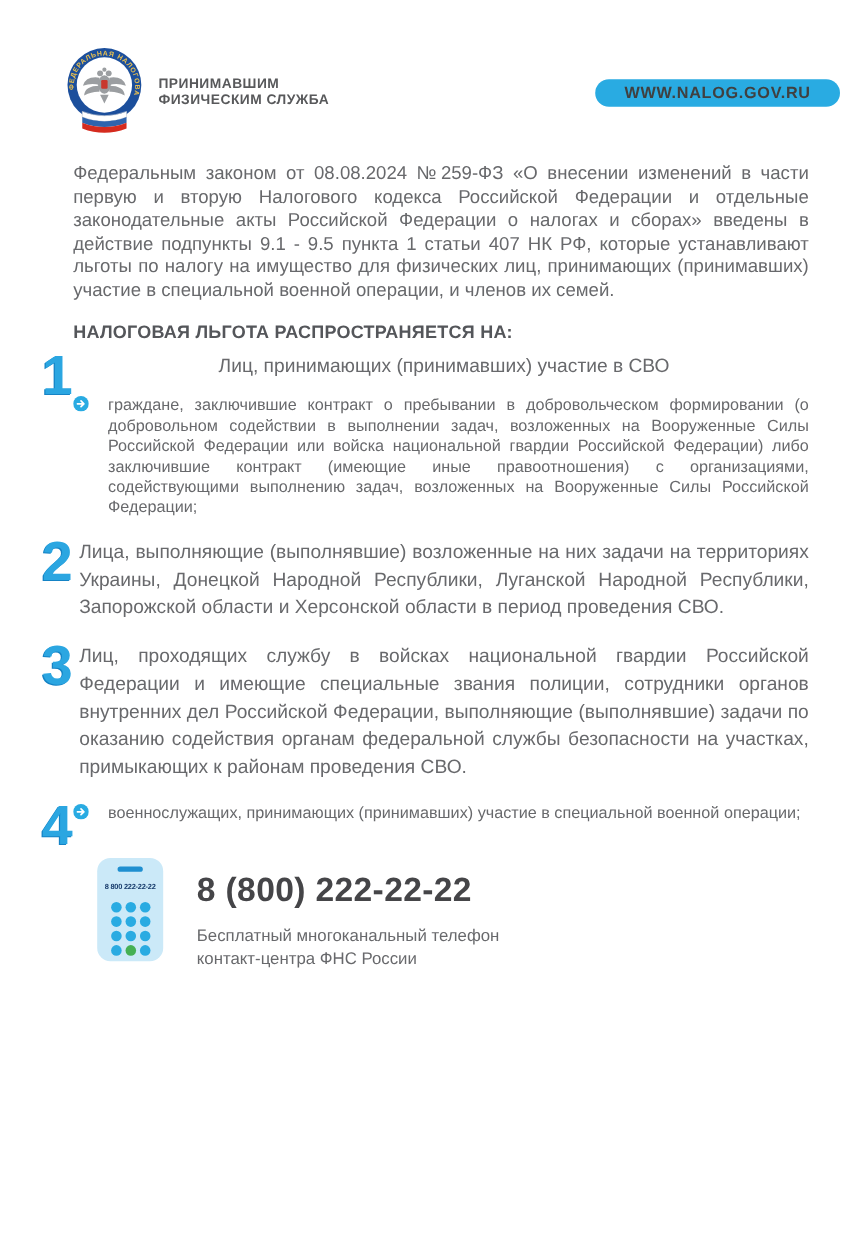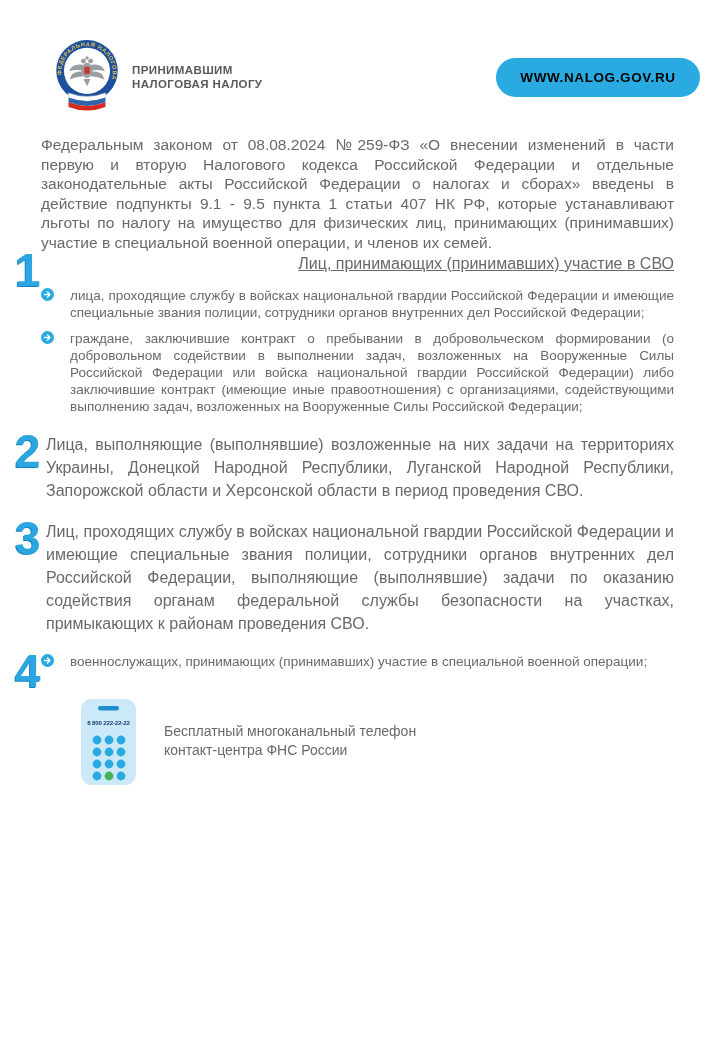--- a/index.html
+++ b/index.html
@@ -15,53 +15,53 @@
     display:flex;justify-content:space-between;align-items:center;
     padding:36px 20px 0 55px;
   }
   .logo-row{display:flex;align-items:center;}
   .agency{
     margin-left:13px;font-weight:bold;font-size:11.5px;line-height:14px;
     color:#58595b;letter-spacing:.4px;
   }
   .pill{
     display:flex;align-items:center;justify-content:center;
-    min-width:204px;height:39px;border-radius:20px;background:#29abe2;
-    color:#000000;font-weight:bold;font-size:13.5px;letter-spacing:.6px;
+    min-width:204px;height:23px;border-radius:20px;background:#29abe2;
+    color:#404040;font-weight:bold;font-size:13.5px;letter-spacing:.6px;
     text-decoration:none;cursor:pointer;
   }
 
   
   .title{
     margin:22px auto 0;max-width:606px;text-align:center;
     font-size:15.5px;line-height:21px;font-weight:bold;color:#54565a;
   }
 
   
-  .content{padding:0 46px 0 41px;}
+  .content{padding:0 46px 0 41px;margin-left:20px;}
   .intro{
     margin:17px 0 0;font-size:15.5px;line-height:19.5px;color:#68696c;
     text-align:justify;
   }
   .section-heading{
     margin:17px 0 8px;font-size:15px;font-weight:bold;color:#54565a;
     letter-spacing:.2px;
   }
 
   .item{position:relative;margin:0 0 18px 5px;}
   .item .num{
     position:absolute;left:-31px;top:-5px;
     font-size:46px;line-height:46px;font-weight:bold;color:#2ba6e1;
     text-shadow:-1px 1px 0 #1583c5;
     font-family:"Liberation Sans","DejaVu Sans",sans-serif;
   }
   .item .lead{
     margin:0;font-size:16px;line-height:23px;color:#68696c;text-align:justify;
   }
-  .item .lead.single{text-align:right;text-decoration:underline;}
+  .item .lead.single{text-align:center;}
 
   .bullets{list-style:none;margin:12px 0 0 -5px;padding:0;}
   .bullets li{
     position:relative;padding-left:29px;margin-bottom:9px;
     font-size:13.5px;line-height:17px;color:#68696c;text-align:justify;
   }
   .bullets .bicon{position:absolute;left:0;top:1px;width:13px;height:13px;}
 
   
   .footer{display:flex;align-items:flex-start;margin:28px 0 0 80px;}
@@ -102,43 +102,37 @@
         </g>
         <rect x="28.4" y="30" width="5.2" height="7" rx="1" fill="#c8372d"></rect>
         <g>
           <path d="M13,55.5 q18,7 36,0 l0,4.6 q-18,7 -36,0 Z" fill="#ffffff" stroke="#c7cdd4" stroke-width="0.5"></path>
           <path d="M13,60.1 q18,7 36,0 l0,4.6 q-18,7 -36,0 Z" fill="#2e64ad"></path>
           <path d="M13,64.7 q18,7 36,0 l0,4.6 q-18,7 -36,0 Z" fill="#d52b1e"></path>
         </g>
       </svg>
       <div class="agency">
         <div>ПРИНИМАВШИМ</div>
-        <div>НАЛОГОВАЯ НАЛОГУ</div>
+        <div>ФИЗИЧЕСКИМ СЛУЖБА</div>
       </div>
     </div>
     <a class="pill">WWW.NALOG.GOV.RU</a>
   </div>
 
 
   <div class="content">
 
     <p class="intro">Федеральным законом от 08.08.2024 №259-ФЗ «О внесении изменений в части первую и вторую Налогового кодекса Российской Федерации и отдельные законодательные акты Российской Федерации о налогах и сборах» введены в действие подпункты 9.1 - 9.5 пункта 1 статьи 407 НК РФ, которые устанавливают льготы по налогу на имущество для физических лиц, принимающих (принимавших) участие в специальной военной операции, и членов их семей.</p>
 
+    <h2 class="section-heading">НАЛОГОВАЯ ЛЬГОТА РАСПРОСТРАНЯЕТСЯ НА:</h2>
 
     <section class="item">
       <span class="num">1</span>
       <p class="lead single">Лиц, принимающих (принимавших) участие в СВО</p>
       <ul class="bullets">
-        <li>
-          <svg class="bicon" viewBox="0 0 14 14">
-              <circle cx="7" cy="7" r="7" fill="#29abe2"></circle>
-              <path d="M3.8 7h5.2M7 4.4 9.6 7 7 9.6" stroke="#fff" stroke-width="1.5" fill="none" stroke-linecap="round" stroke-linejoin="round"></path>
-            </svg>
-          <span>лица, проходящие службу в войсках национальной гвардии Российской Федерации и имеющие специальные звания полиции, сотрудники органов внутренних дел Российской Федерации;</span>
-        </li>
         <li>
           <svg class="bicon" viewBox="0 0 14 14">
               <circle cx="7" cy="7" r="7" fill="#29abe2"></circle>
               <path d="M3.8 7h5.2M7 4.4 9.6 7 7 9.6" stroke="#fff" stroke-width="1.5" fill="none" stroke-linecap="round" stroke-linejoin="round"></path>
             </svg>
           <span>граждане, заключившие контракт о пребывании в добровольческом формировании (о добровольном содействии в выполнении задач, возложенных на Вооруженные Силы Российской Федерации или войска национальной гвардии Российской Федерации) либо заключившие контракт (имеющие иные правоотношения) с организациями, содействующими выполнению задач, возложенных на Вооруженные Силы Российской Федерации;</span>
         </li>
       </ul>
     </section>
 
@@ -181,20 +175,21 @@
           <circle cx="41" cy="54" r="4.4" fill="#29abe2"></circle>
         <circle cx="17" cy="66" r="4.4" fill="#29abe2"></circle>
           <circle cx="29" cy="66" r="4.4" fill="#29abe2"></circle>
           <circle cx="41" cy="66" r="4.4" fill="#29abe2"></circle>
         <circle cx="17" cy="78" r="4.4" fill="#29abe2"></circle>
           <circle cx="29" cy="78" r="4.4" fill="#45b054"></circle>
           <circle cx="41" cy="78" r="4.4" fill="#29abe2"></circle>
       </g>
     </svg>
     <div class="footer-text">
+      <div class="phone-number">8 (800) 222-22-22</div>
       <div class="phone-note">
         <div>Бесплатный многоканальный телефон</div>
         <div>контакт-центра ФНС России</div>
       </div>
     </div>
   </div>
 
 </div>
 
 </body></html>

